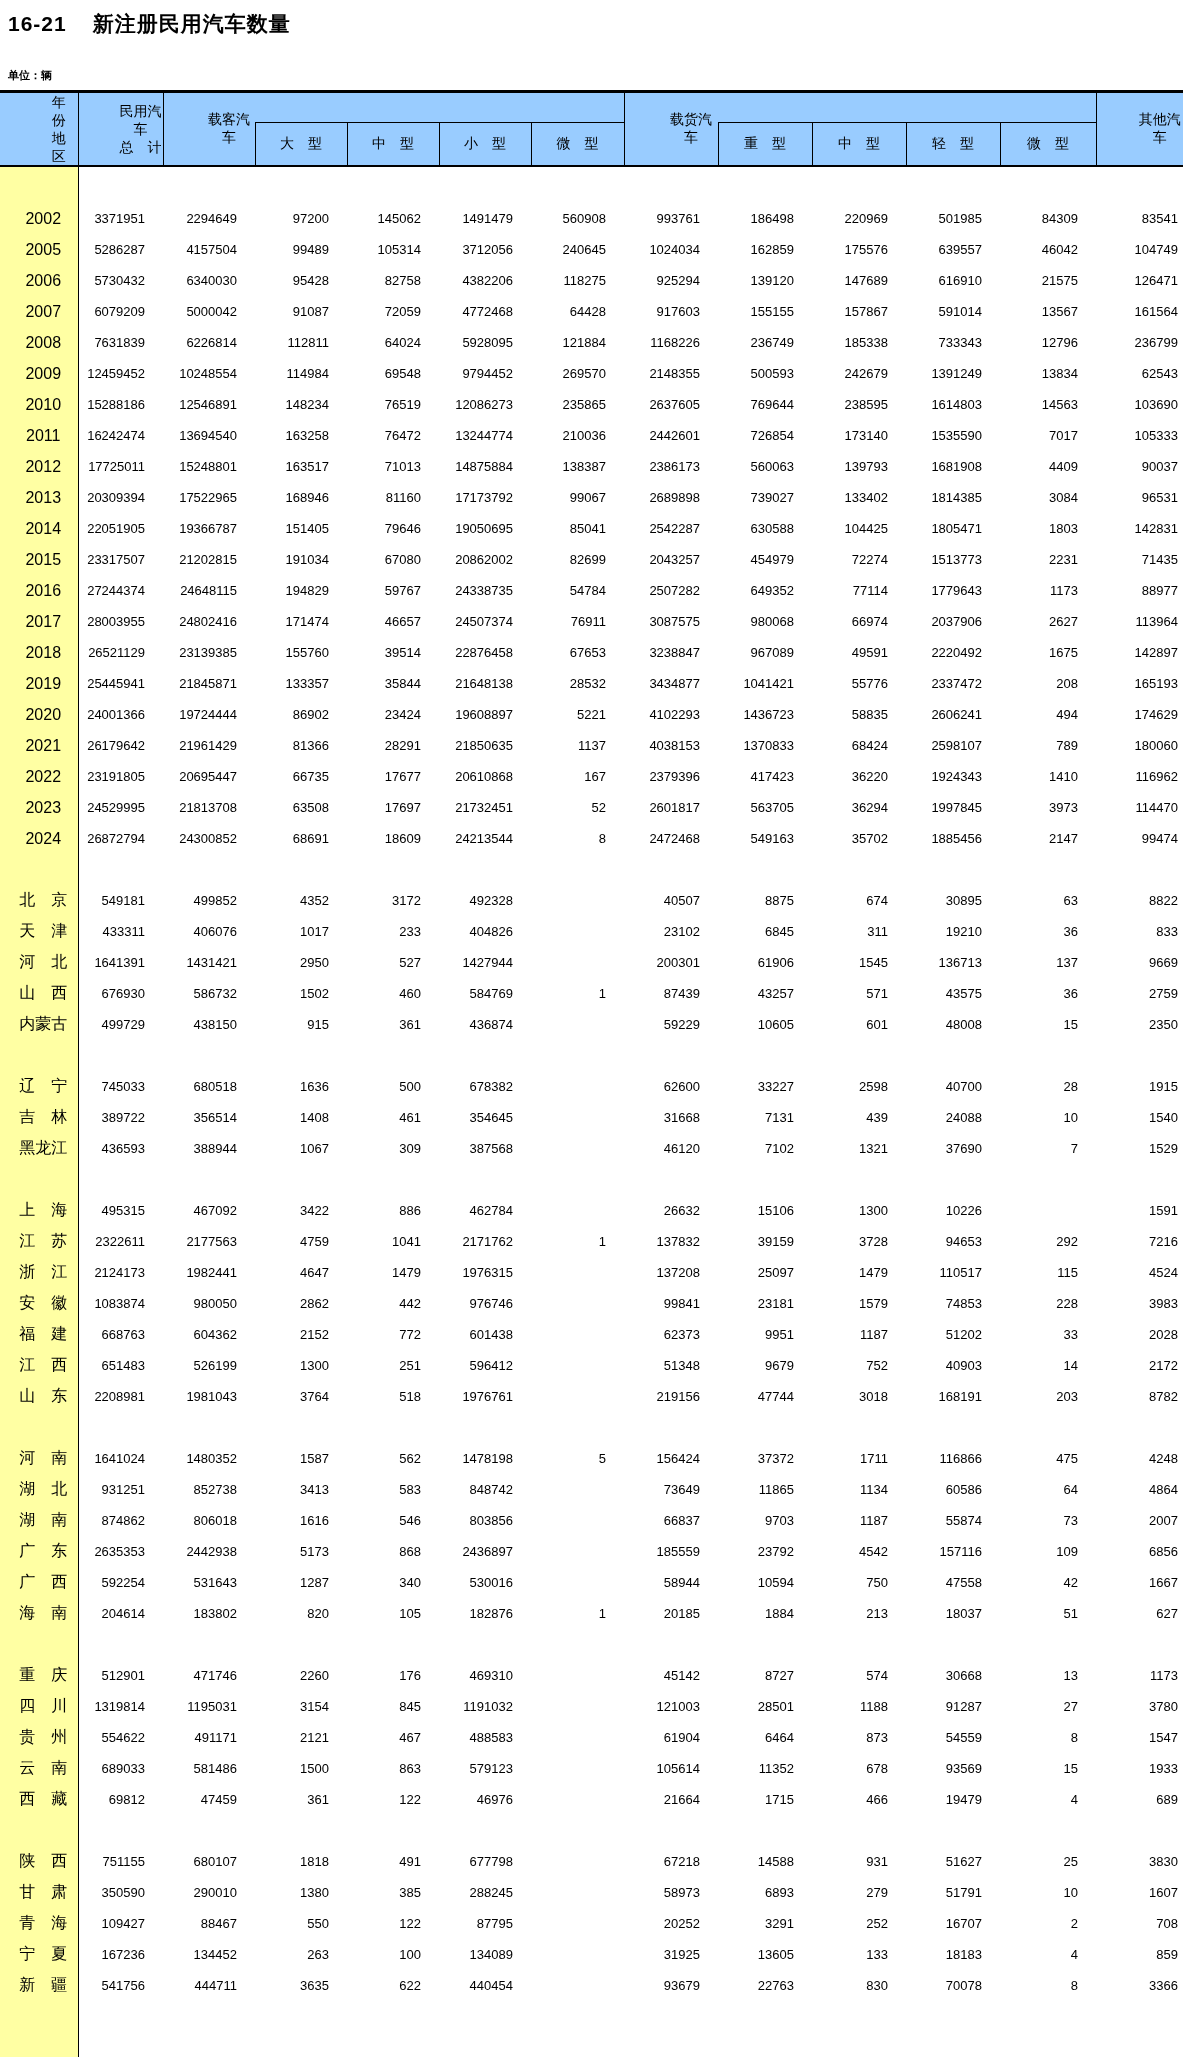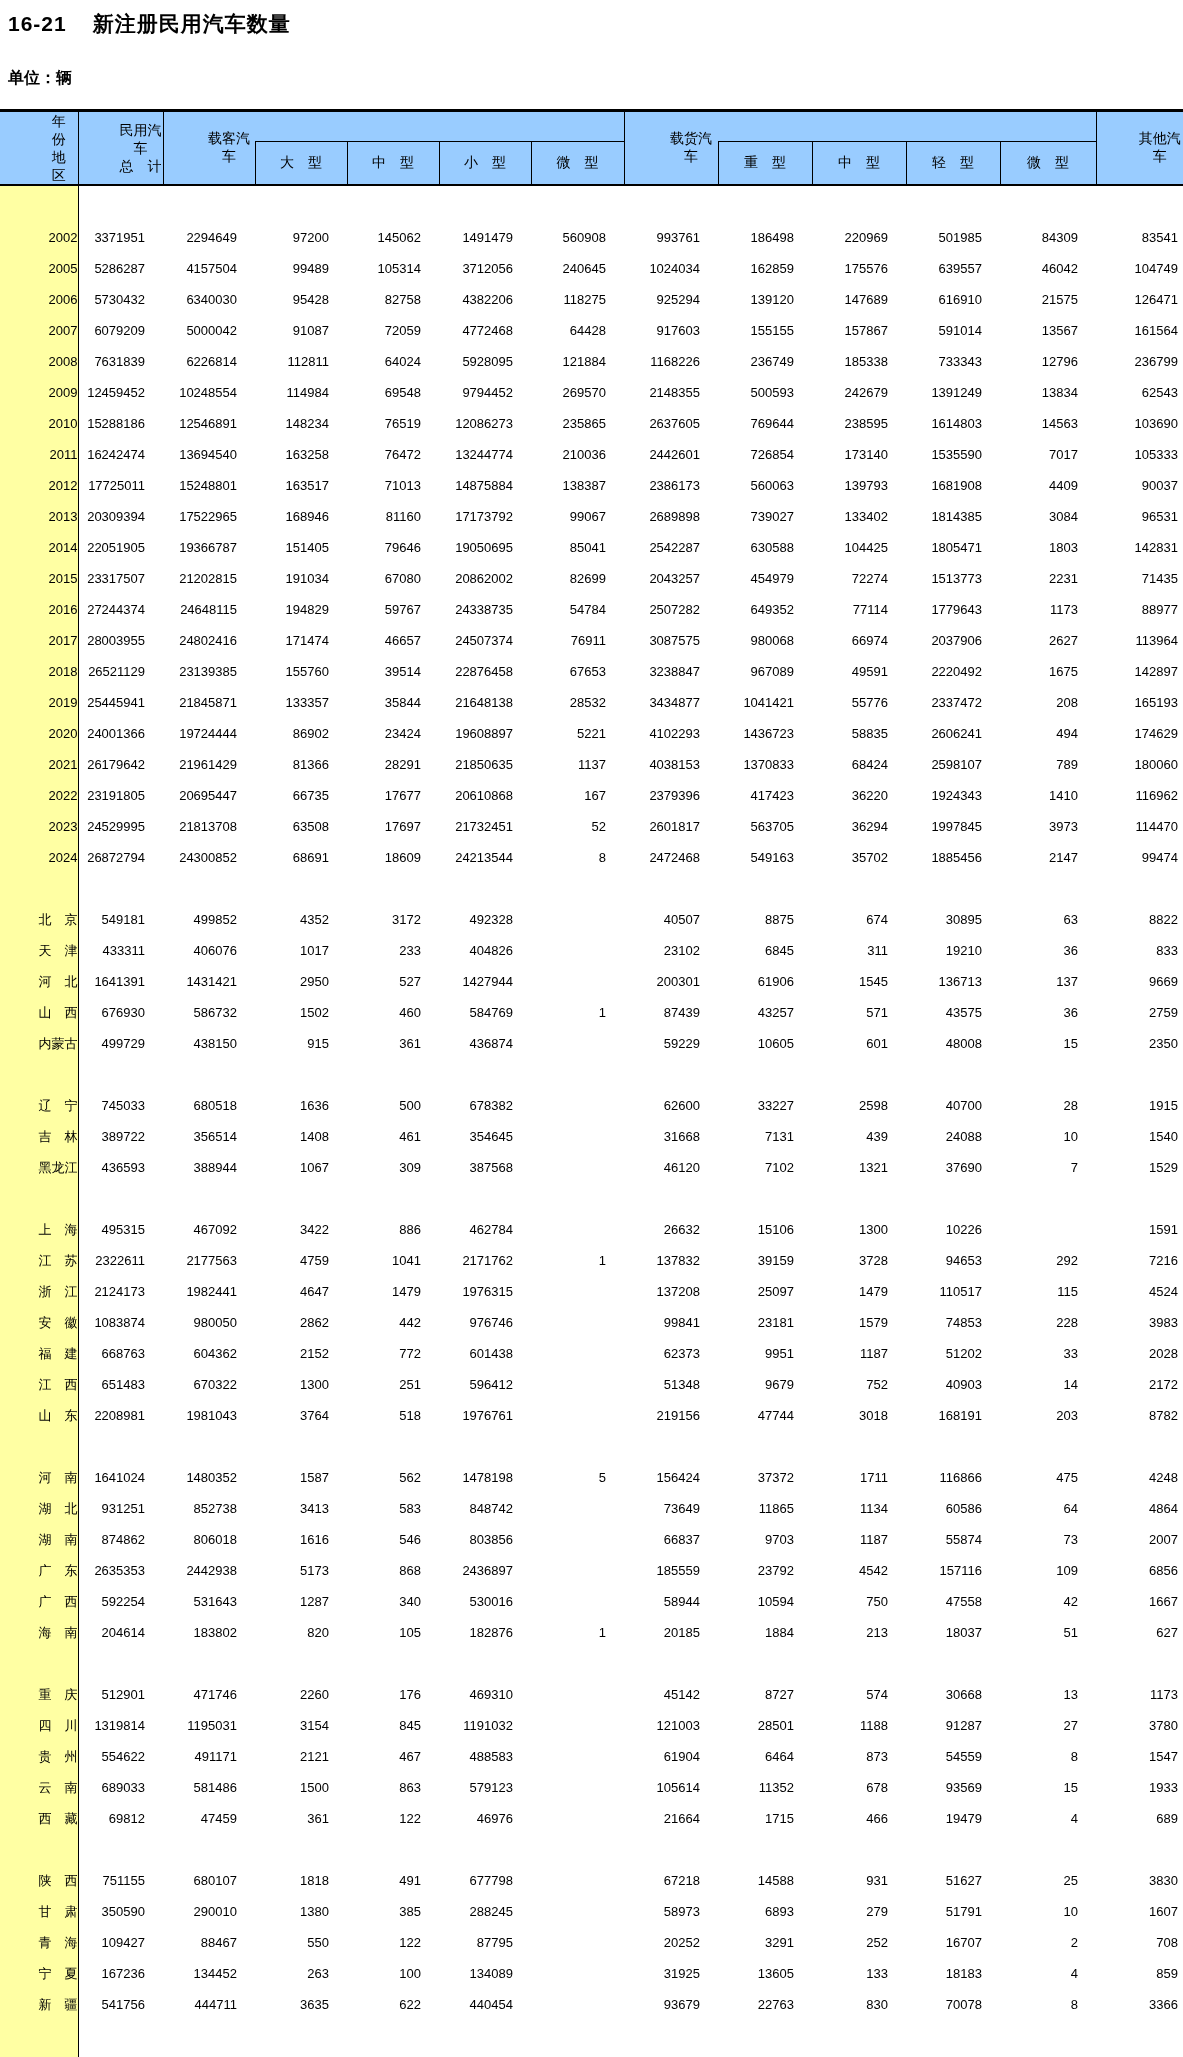--- a/index.html
+++ b/index.html
@@ -3,21 +3,21 @@
 <meta charset="utf-8">
 <style>
   :root{ --header-bg:#99CCFF; --stub-bg:#FFFFA3; --line:#000000; }
   html,body{margin:0;padding:0;}
   body{
     width:1183px;height:2057px;background:#fff;position:relative;
     font-family:"Liberation Sans","DejaVu Sans",sans-serif;color:#000;
   }
   .title{margin:10px 0 0 8px;font-size:21px;font-weight:bold;letter-spacing:1px;}
   .title .no{margin-right:26px;}
-  .unit{margin:30px 0 20px 8px;font-size:16px;font-weight:bold;font-family:Liberation Mono, monospace;}
+  .unit{margin:30px 0 7px 8px;font-size:11px;font-weight:bold;font-family:Liberation Mono, monospace;}
   table.main{
     border-collapse:collapse;table-layout:fixed;width:1183px;
     border-top:3px solid var(--line);border-bottom:3px solid var(--line);
   }
   thead th{
     background:var(--header-bg);font-weight:normal;font-size:14px;
     padding:0;vertical-align:middle;text-align:center;
   }
   thead tr.h1 th{height:22px;padding-left:40px;}
   thead tr.h2 th{height:32px;}
@@ -25,21 +25,21 @@
   .b-r{border-right:1px solid var(--line);}
   .b-l{border-left:1px solid var(--line);}
   .gtop{border-bottom:1px solid var(--line);}
   .two-line div{line-height:18px;}
   tbody td{
     height:31px;font-size:13px;text-align:right;padding:0 18px 0 0;
     white-space:nowrap;overflow:hidden;
   }
   tbody td.lbl{
     background:var(--stub-bg);border-right:1px solid var(--line);
-    text-align:right;padding:0 0 0 9px;font-size:13px;margin-top:24px;
+    text-align:center;padding:0 0 0 9px;font-size:16px;margin-top:24px;
   }
   tbody td.c-other{padding-right:5px;}
   tbody tr.spacer td{padding:0;}
 </style>
 </head>
 <body>
 
 <div class="title">
   <span class="no">16-21</span><span>新注册民用汽车数量</span>
 </div>
@@ -612,21 +612,21 @@
         <td class="c-frt">62373</td>
         <td class="c-f-hv">9951</td>
         <td class="c-f-md">1187</td>
         <td class="c-f-lt">51202</td>
         <td class="c-f-mi">33</td>
         <td class="c-other">2028</td>
       </tr>
       <tr>
         <td class="lbl">江　西</td>
         <td class="c-total">651483</td>
-        <td class="c-pass">670322</td>
+        <td class="c-pass">526199</td>
         <td class="c-p-lg">1300</td>
         <td class="c-p-md">251</td>
         <td class="c-p-sm">596412</td>
         <td class="c-p-mi"></td>
         <td class="c-frt">51348</td>
         <td class="c-f-hv">9679</td>
         <td class="c-f-md">752</td>
         <td class="c-f-lt">40903</td>
         <td class="c-f-mi">14</td>
         <td class="c-other">2172</td>

